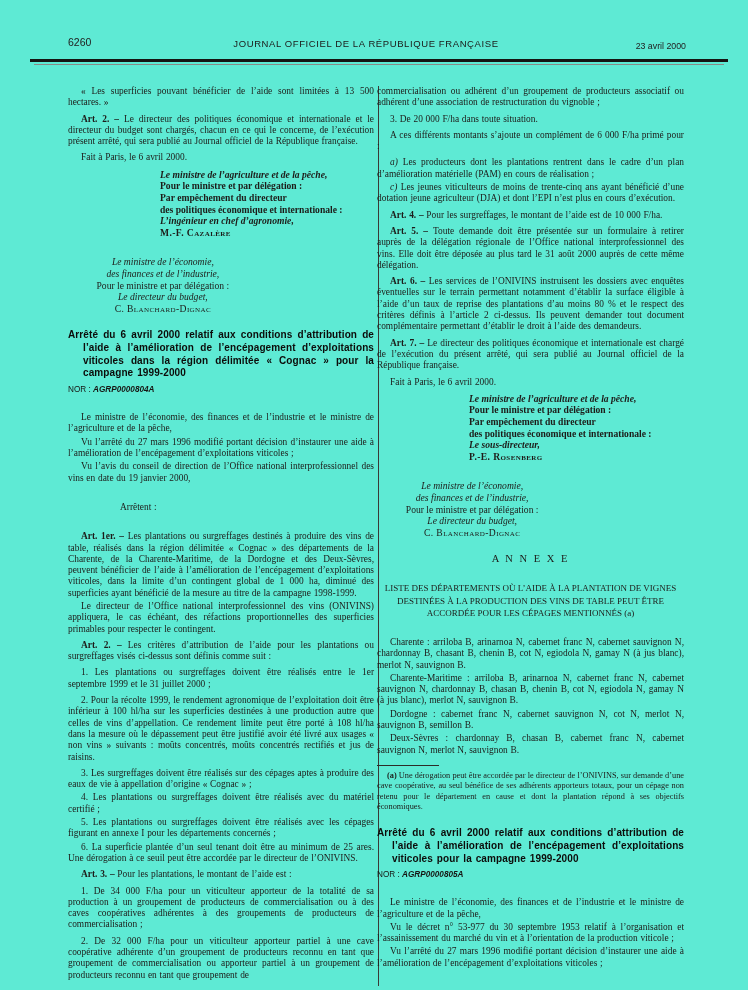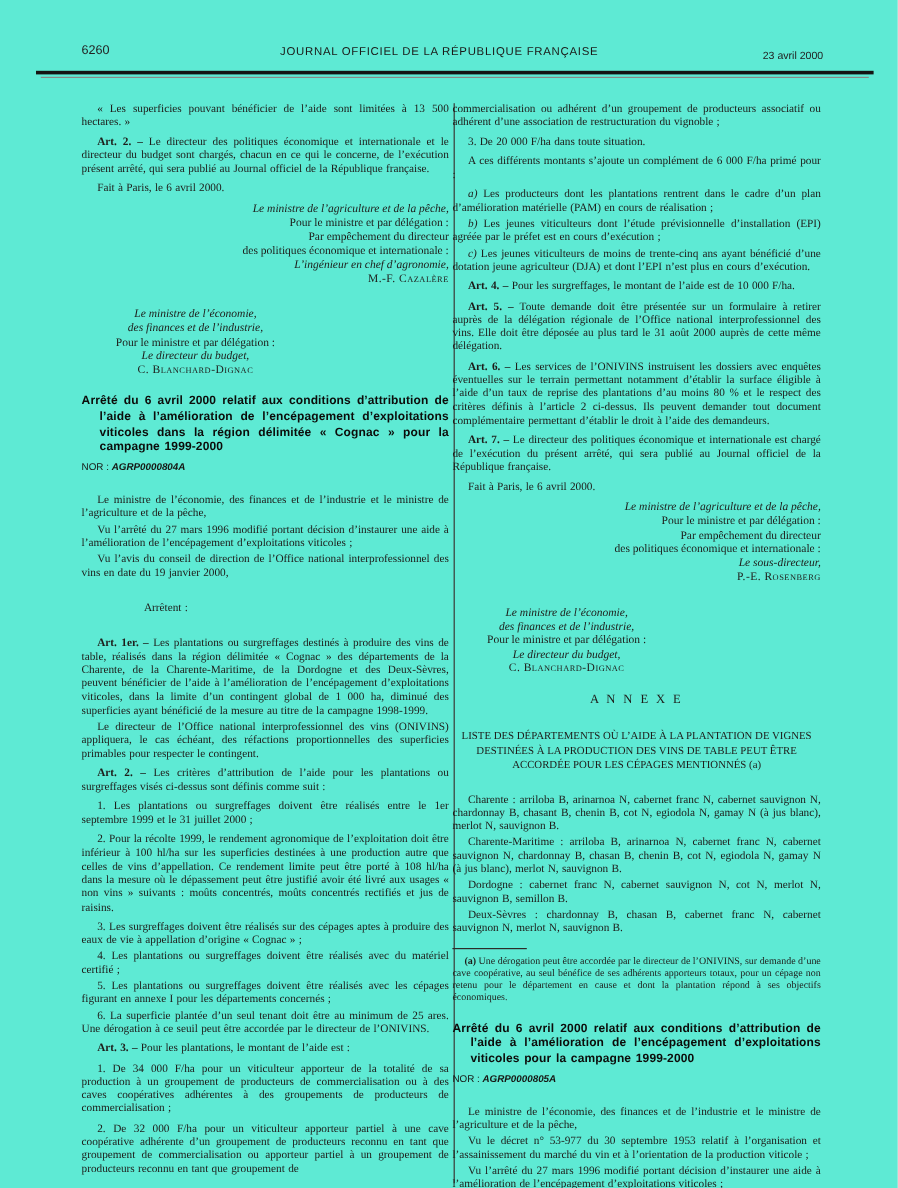--- a/index.html
+++ b/index.html
@@ -23,21 +23,21 @@
   
   .para{margin:0;font-size:9.4px;line-height:11.3px;text-align:justify;text-indent:13px;word-spacing:.4px;}
   .noindent{text-indent:0;}
   .inset{text-indent:52px;text-align:left;}
   .lead-bold{font-weight:bold;}
   .lead-italic{font-style:italic;}
   .heading{margin:0;font-family:"Liberation Sans",sans-serif;font-weight:bold;font-size:10px;line-height:12.7px;text-align:justify;color:#0c0c0a;padding-left:15px;text-indent:-15px;letter-spacing:.1px;word-spacing:1px;}
   .nor{margin:5px 0 8px;text-align:left;font-family:"Liberation Sans",sans-serif;font-size:8.2px;color:#161512;}
   .nor .nor-code{font-style:italic;font-weight:bold;}
   .sig{font-size:9.6px;line-height:11.6px;}
-  .sig.right{text-align:right;padding-left:92px;}
+  .sig.right{text-align:left;padding-left:92px;font-weight:bold;}
   .sig.left{text-align:center;width:62%;}
   .sigline.italic{font-style:italic;}
   .sigline.caps{font-variant:small-caps;letter-spacing:.4px;}
   .annexe-title{margin:0;text-align:center;font-weight:normal;font-size:10.5px;letter-spacing:2px;}
   .annexe-subtitle{margin:0;text-align:center;font-size:9px;line-height:12.2px;padding:0 4px;}
   .fnrule{width:62px;border:0;border-top:1px solid #2c2c28;margin:9px 0 5px 0;}
   .footnote{font-size:8.3px;line-height:10.3px;text-align:justify;text-indent:10px;}
   
   .gap0{margin-top:2px;}
   .gap1{margin-top:5px;}
@@ -90,21 +90,20 @@
       <p class="para gap0">6. La superficie plantée d’un seul tenant doit être au minimum de 25 ares. Une dérogation à ce seuil peut être accordée par le directeur de l’ONIVINS.</p>
       <p class="para gap1"><span class="lead-bold">Art. 3. – </span>Pour les plantations, le montant de l’aide est :</p>
       <p class="para gap1">1. De 34 000 F/ha pour un viticulteur apporteur de la totalité de sa production à un groupement de producteurs de commercialisation ou à des caves coopératives adhérentes à des groupements de producteurs de commercialisation ;</p>
       <p class="para gap1">2. De 32 000 F/ha pour un viticulteur apporteur partiel à une cave coopérative adhérente d’un groupement de producteurs reconnu en tant que groupement de commercialisation ou apporteur partiel à un groupement de producteurs reconnu en tant que groupement de</p>
     </div>
   <div class="col col-right" id="col-right">
       <p class="para noindent gap0">commercialisation ou adhérent d’un groupement de producteurs associatif ou adhérent d’une association de restructuration du vignoble ;</p>
       <p class="para gap1">3. De 20 000 F/ha dans toute situation.</p>
       <p class="para gap1">A ces différents montants s’ajoute un complément de 6 000 F/ha primé pour :</p>
       <p class="para gap1"><span class="lead-italic">a) </span>Les producteurs dont les plantations rentrent dans le cadre d’un plan d’amélioration matérielle (PAM) en cours de réalisation ;</p>
-      <p class="para gap0"><span class="lead-italic">b) </span>Les jeunes viticulteurs dont l’étude prévisionnelle d’installation (EPI) agréée par le préfet est en cours d’exécution ;</p>
       <p class="para gap0"><span class="lead-italic">c) </span>Les jeunes viticulteurs de moins de trente-cinq ans ayant bénéficié d’une dotation jeune agriculteur (DJA) et dont l’EPI n’est plus en cours d’exécution.</p>
       <p class="para gap1"><span class="lead-bold">Art. 4. – </span>Pour les surgreffages, le montant de l’aide est de 10 000 F/ha.</p>
       <p class="para gap1"><span class="lead-bold">Art. 5. – </span>Toute demande doit être présentée sur un formulaire à retirer auprès de la délégation régionale de l’Office national interprofessionnel des vins. Elle doit être déposée au plus tard le 31 août 2000 auprès de cette même délégation.</p>
       <p class="para gap1"><span class="lead-bold">Art. 6. – </span>Les services de l’ONIVINS instruisent les dossiers avec enquêtes éventuelles sur le terrain permettant notamment d’établir la surface éligible à l’aide d’un taux de reprise des plantations d’au moins 80 % et le respect des critères définis à l’article 2 ci-dessus. Ils peuvent demander tout document complémentaire permettant d’établir le droit à l’aide des demandeurs.</p>
       <p class="para gap1"><span class="lead-bold">Art. 7. – </span>Le directeur des politiques économique et internationale est chargé de l’exécution du présent arrêté, qui sera publié au Journal officiel de la République française.</p>
       <p class="para gap1">Fait à Paris, le 6 avril 2000.</p>
       <div class="sig right gap1">
         <div class="sigline italic">Le ministre de l’agriculture et de la pêche,</div>
         <div class="sigline roman">Pour le ministre et par délégation :</div>
         <div class="sigline roman">Par empêchement du directeur</div>

